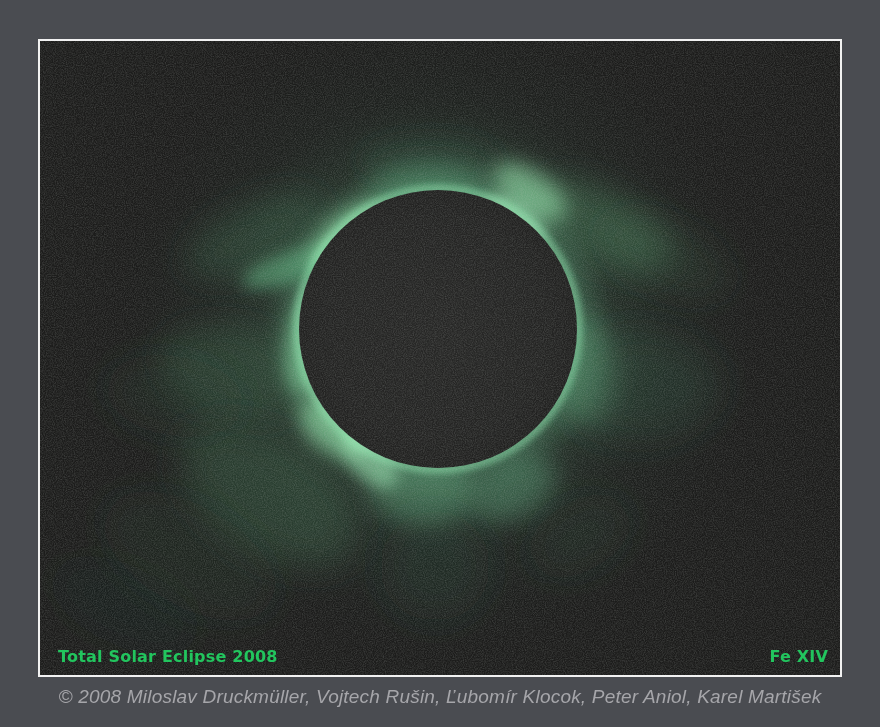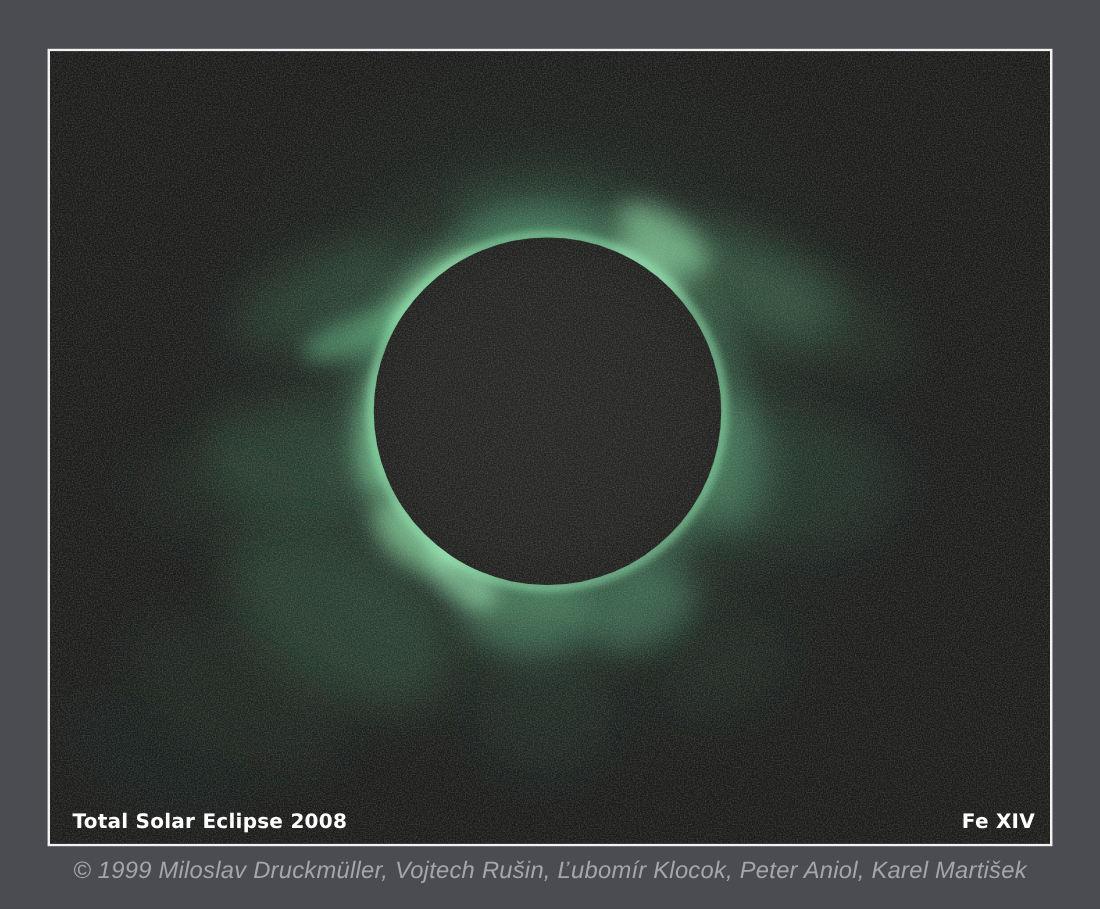--- a/index.html
+++ b/index.html
@@ -31,21 +31,21 @@
     top: 0;
     display: block;
   }
   .photo-label {
     position: absolute;
     bottom: 10px;
     font-family: "DejaVu Sans", sans-serif;
     font-weight: bold;
     font-size: 16px;
     line-height: 1;
-    color: #ffffff;
+    color: #22c55e;
     letter-spacing: 0.2px;
     white-space: nowrap;
     z-index: 5;
   }
   .photo-label.left { left: 18px; }
   .photo-label.right { right: 12px; }
   .caption {
     position: absolute;
     left: 0;
     top: 686px;
@@ -144,15 +144,15 @@
 
       <circle cx="398" cy="288" r="139" fill="url(#diskShade)"></circle>
 
       <rect x="0" y="0" width="800" height="634" filter="url(#grain)" opacity="0.6"></rect>
     </svg>
 
     <div class="photo-label left">Total Solar Eclipse 2008</div>
     <div class="photo-label right">Fe XIV</div>
   </div>
 
-  <div class="caption">© 1999 Miloslav Druckmüller, Vojtech Rušin, Ľubomír Klocok, Peter Aniol, Karel Martišek</div>
+  <div class="caption">© 2008 Miloslav Druckmüller, Vojtech Rušin, Ľubomír Klocok, Peter Aniol, Karel Martišek</div>
 
 </div>
 
 </body></html>

